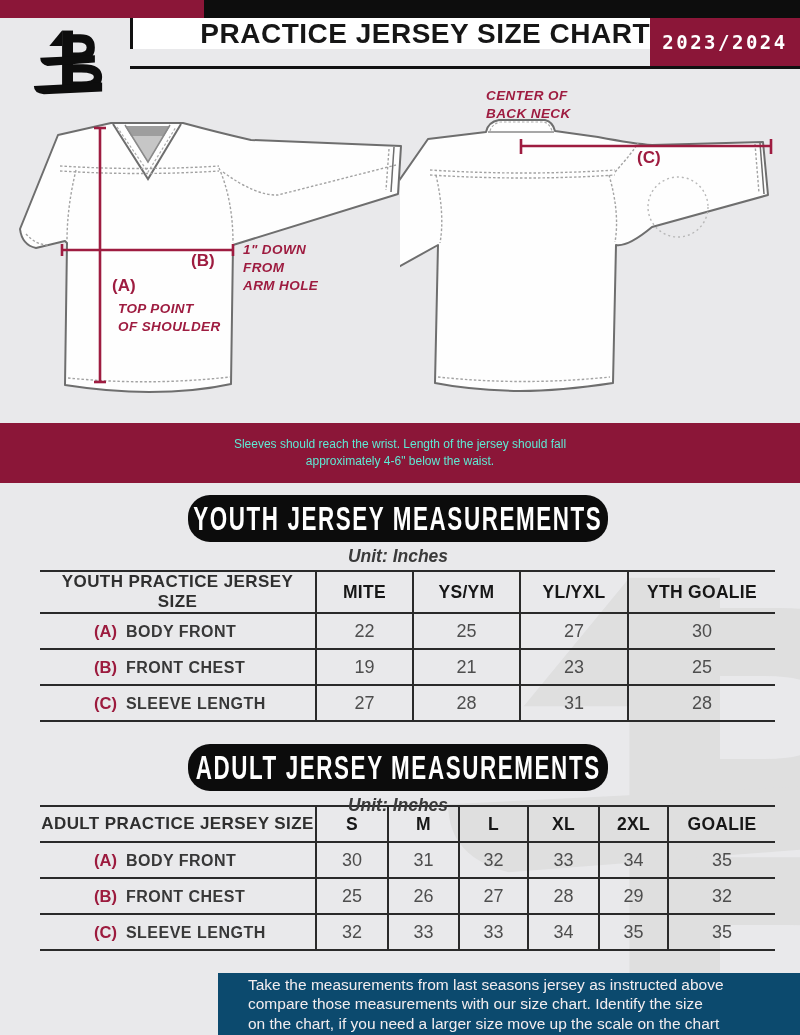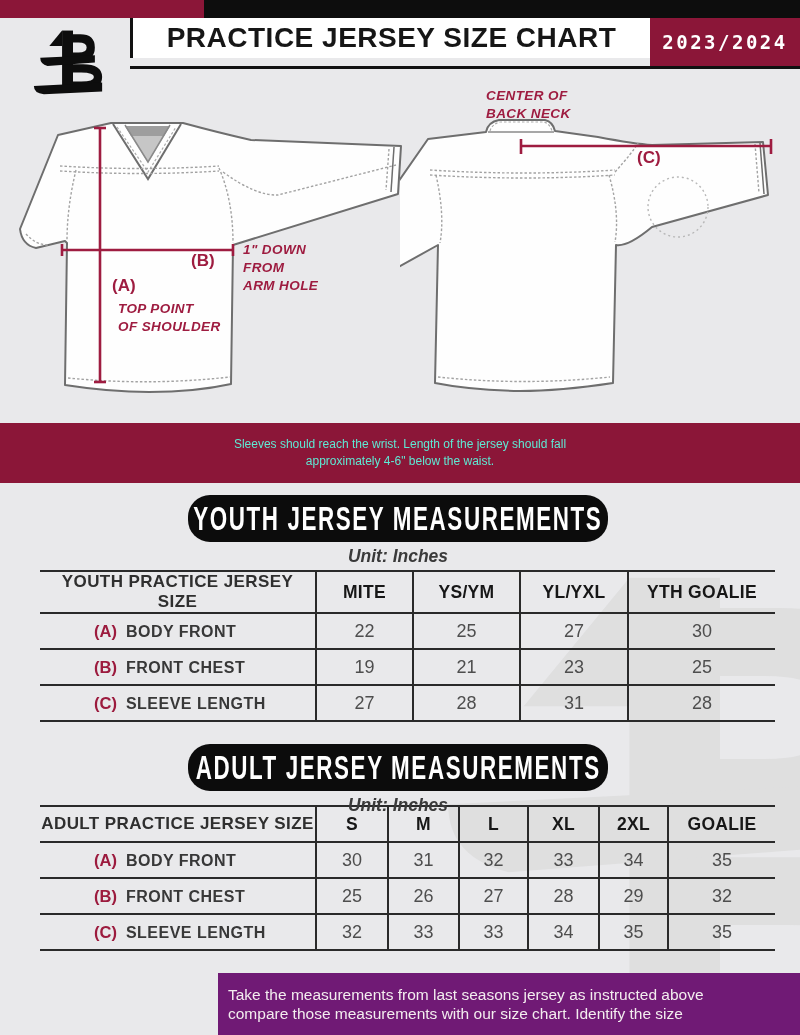--- a/index.html
+++ b/index.html
@@ -6,23 +6,23 @@
   html,body { background:#cfcfd2; }
   body { font-family:"Liberation Sans", sans-serif; }
   #page {
     position:relative; width:800px; height:1035px; margin:0 auto;
     background:#e9e9eb; overflow:hidden;
   }
   
   .strip-maroon { position:absolute; left:0; top:0; width:204px; height:18px; background:#8b1638; }
   .strip-black  { position:absolute; left:204px; top:0; width:596px; height:18px; background:#0d0d0d; }
   .title-box {
-    position:absolute; left:130px; top:18px; width:520px; height:40px;
+    position:absolute; left:130px; top:18px; width:520px; height:31px;
     background:#ffffff; border-left:3px solid #111;
-    display:flex; align-items:center; justify-content:center;
+    display:flex; align-items:center; justify-content:flex-end;
   }
   .title-text { font-size:28px; font-weight:700; letter-spacing:0.5px; color:#161616; white-space:nowrap; }
   .season-box {
     position:absolute; left:650px; top:18px; width:150px; height:48px;
     background:#8b1638; display:flex; align-items:center; justify-content:center;
   }
   .season-text { font-family:"DejaVu Sans Mono", monospace; font-weight:700; font-size:19px; letter-spacing:2.5px; color:#fff; }
   .header-underline { position:absolute; left:130px; top:66px; width:670px; height:3px; background:#111; }
   .brand-logo { position:absolute; left:32px; top:26px; }
   .brand-logo svg { fill:#0d0d0d; }
@@ -71,22 +71,22 @@
   .watermark svg { fill:#dcdcdc; }
   
   .footer-black {
     position:absolute; left:0; top:973px; width:218px; height:62px; background:#0c0c0c;
     display:flex; align-items:center; z-index:3;
   }
   .footer-logo { margin-left:24px; }
   .footer-logo svg { fill:#c9c9c9; }
   .footer-brand { color:#fff; font-weight:700; font-size:13px; letter-spacing:6px; margin-left:14px; white-space:nowrap; }
   .footer-maroon {
-    position:absolute; left:218px; top:973px; width:582px; height:62px; background:#701a75;
-    display:flex; flex-direction:column; justify-content:center; padding-left:10px; z-index:3;
+    position:absolute; left:218px; top:973px; width:582px; height:62px; background:#0c4a6e;
+    display:flex; flex-direction:column; justify-content:center; padding-left:30px; z-index:3;
   }
   .footer-maroon div { color:#f3edef; font-size:15.5px; line-height:1.24; white-space:nowrap; }
   svg.defs { position:absolute; width:0; height:0; }
 </style>
 </head>
 <body>
 
 <svg class="defs" xmlns="http://www.w3.org/2000/svg">
   <symbol id="bwlogo" viewBox="0 0 90 78">
     <path d="M33,5 L19,22 L33,22 Z"></path>
@@ -293,15 +293,16 @@
       <td class="val">34</td>
       <td class="val">35</td>
       <td class="val">35</td>
     </tr>
   </tbody>
     </table>
 
   <div class="footer-maroon">
     <div>Take the measurements from last seasons jersey as instructed above</div>
     <div>compare those measurements  with our size chart. Identify the size</div>
+    <div>on the chart, if you need a larger size move up the scale on the chart</div>
   </div>
 
 </div>
 
 </body></html>

